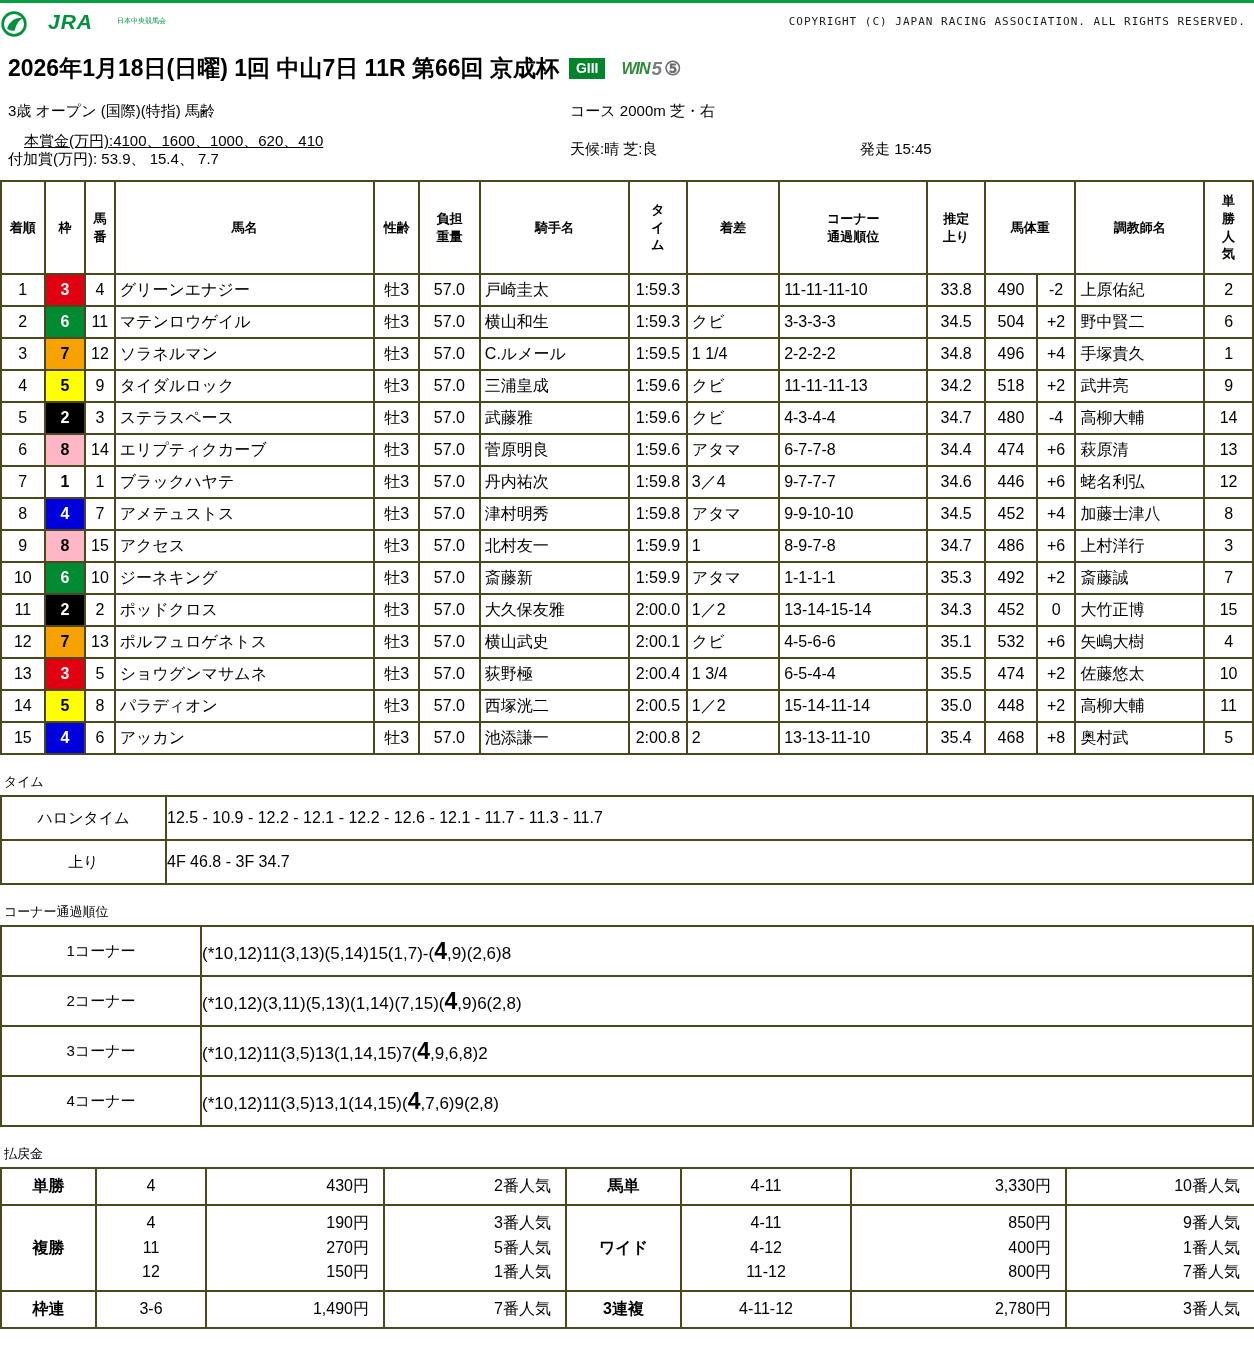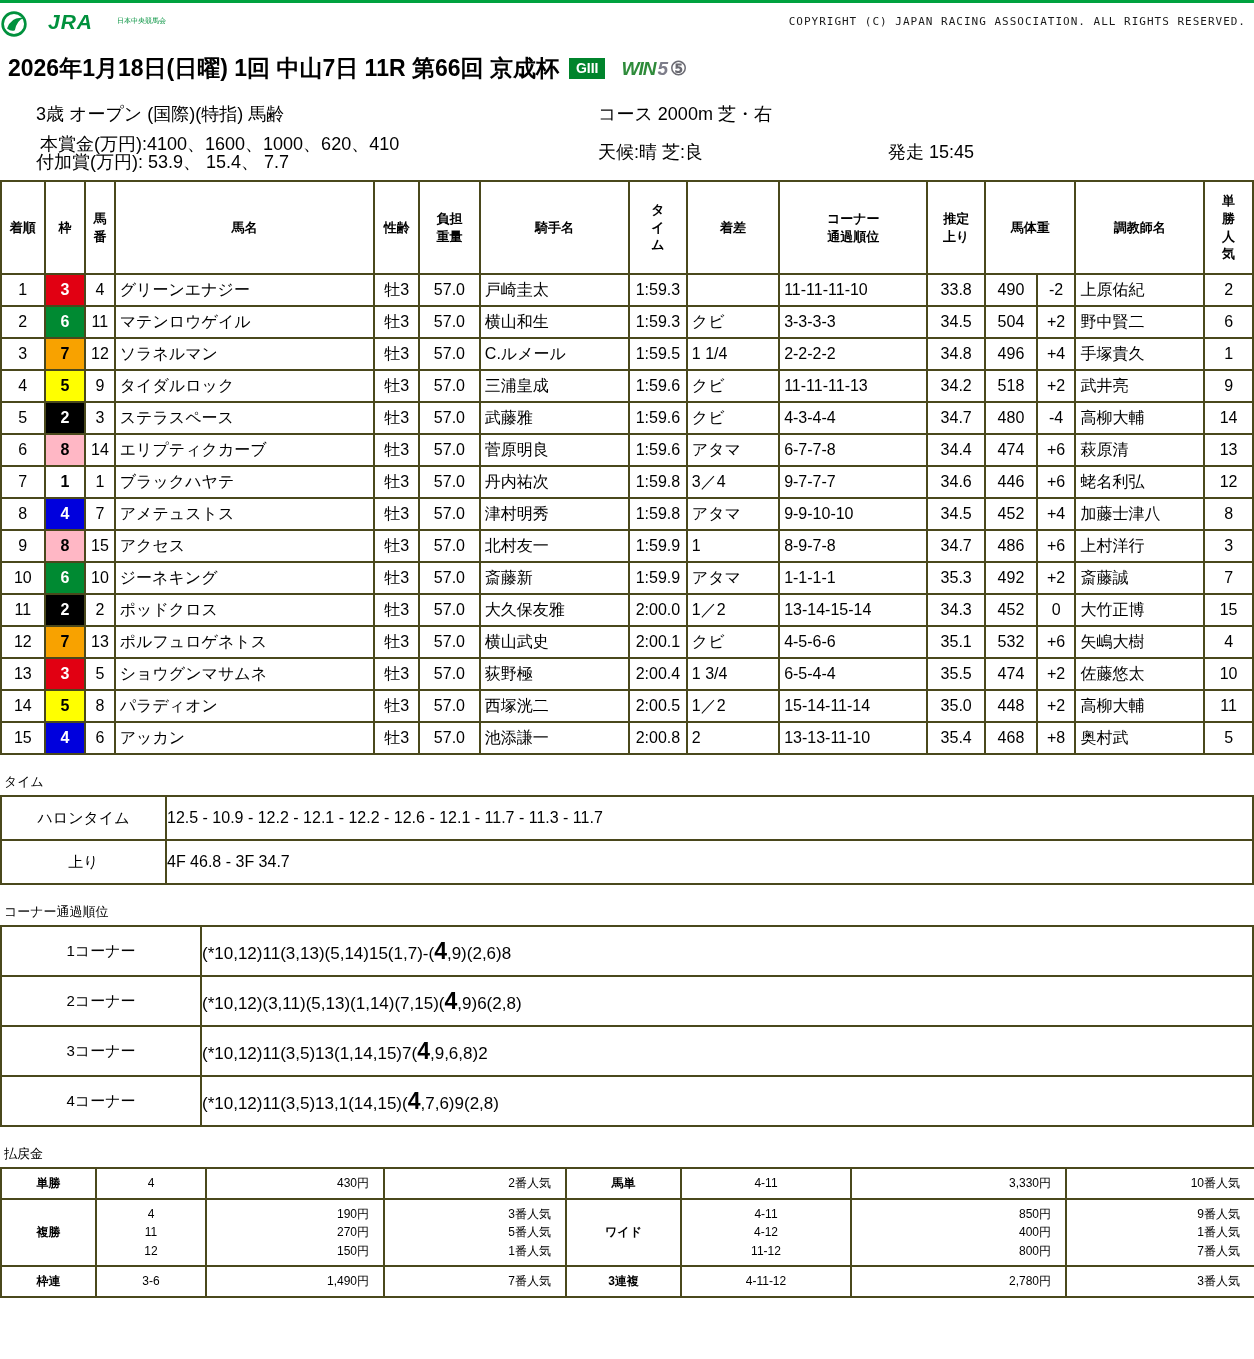--- a/index.html
+++ b/index.html
@@ -25,27 +25,27 @@
   }
 
   
   .title-row { display: flex; align-items: center; gap: 10px; padding: 8px 0 0 8px; }
   .race-title { font-size: 23px; font-weight: bold; }
   .grade-badge {
     background: #00842c; color: #fff; font-weight: bold; font-size: 14px;
     padding: 2px 7px; line-height: 1.2; display: inline-block;
   }
   .win5 { display: inline-flex; align-items: center; gap: 2px; margin-left: 6px; }
-  .win5 .w { color: #2e8b3a; font-weight: bold; font-style: italic; font-size: 19px; letter-spacing: -1px; }
+  .win5 .w { color: #2e8b3a; font-weight: bold; font-style: italic; font-size: 16px; letter-spacing: -1px; }
   .win5 .five { color: #7d7d8a; font-weight: bold; font-style: italic; font-size: 19px; }
   .win5 .circ { color: #6a6a72; font-size: 19px; font-weight: bold; }
 
-  .race-info { position: relative; height: 96px; font-size: 18px; margin-left: 28px; }
+  .race-info { position: relative; height: 96px; font-size: 15px; }
   .cond { position: absolute; left: 8px; top: 18px; }
-  .prize1 { position: absolute; left: 12px; top: 48px; }
+  .prize1 { position: absolute; left: 24px; top: 48px; text-decoration: underline; }
   .prize2 { position: absolute; left: 8px; top: 66px; }
   .course { position: absolute; left: 570px; top: 18px; }
   .weather { position: absolute; left: 570px; top: 56px; }
   .start-time { position: absolute; left: 860px; top: 56px; }
 
   
   table { border-collapse: collapse; table-layout: fixed; width: 1254px; }
   td, th { border: 2px solid #4a481c; overflow: hidden; }
   .section-label { font-size: 13px; padding: 18px 16px 4px 4px; }
 
@@ -75,21 +75,21 @@
   .timetbl .lab { text-align: center; }
   .timetbl .val { text-align: left; font-size: 16px; }
 
   
   .cornertbl td { font-size: 15px; height: 50px; vertical-align: middle; }
   .cornertbl .lab { text-align: center; }
   .cornertbl .val { text-align: left; font-size: 17px; }
   .corner-bold { font-weight: bold; font-size: 23px; }
 
   
-  .paytbl td { font-size: 12px; vertical-align: middle; padding: 5px 4px; white-space: pre-line; line-height: 1.55; }
+  .paytbl td { font-size: 16px; vertical-align: middle; padding: 5px 4px; white-space: pre-line; line-height: 1.55; }
   .paytbl .type { text-align: center; font-weight: bold; }
   .paytbl .combo { text-align: center; }
   .paytbl .amt { text-align: right; padding-right: 14px; }
   .paytbl .pop { text-align: right; padding-right: 14px; }
 
   .notes { padding: 10px 0 14px 4px; font-size: 14px; line-height: 1.6; }
 </style>
 </head>
 <body>
 

